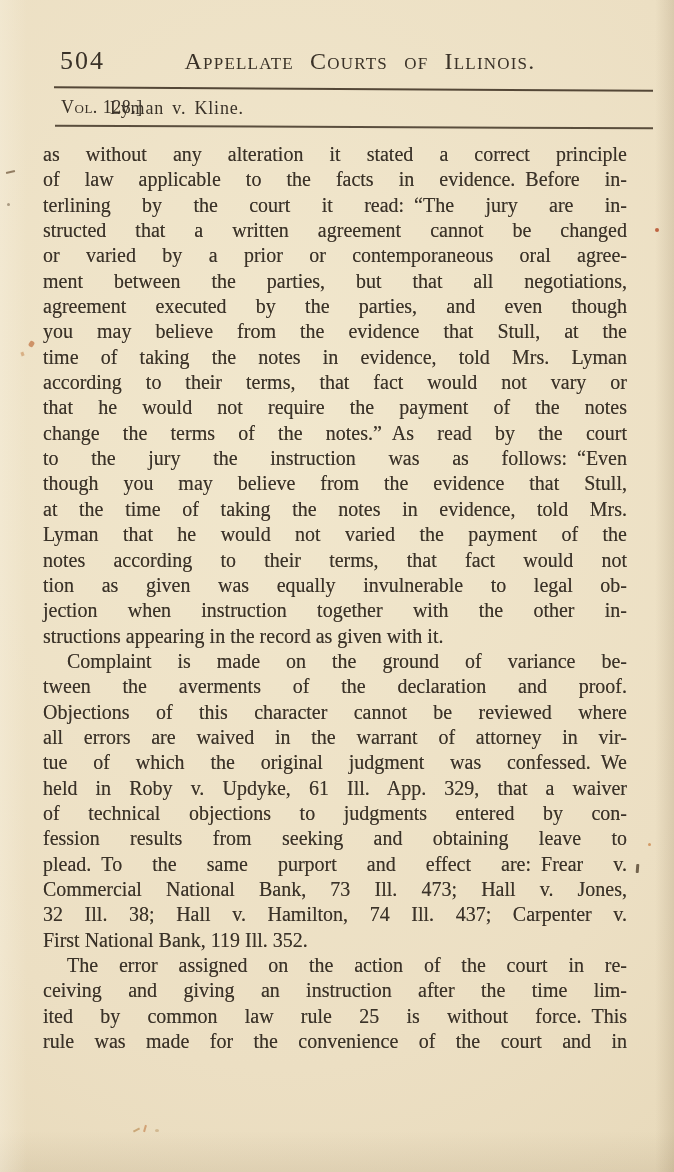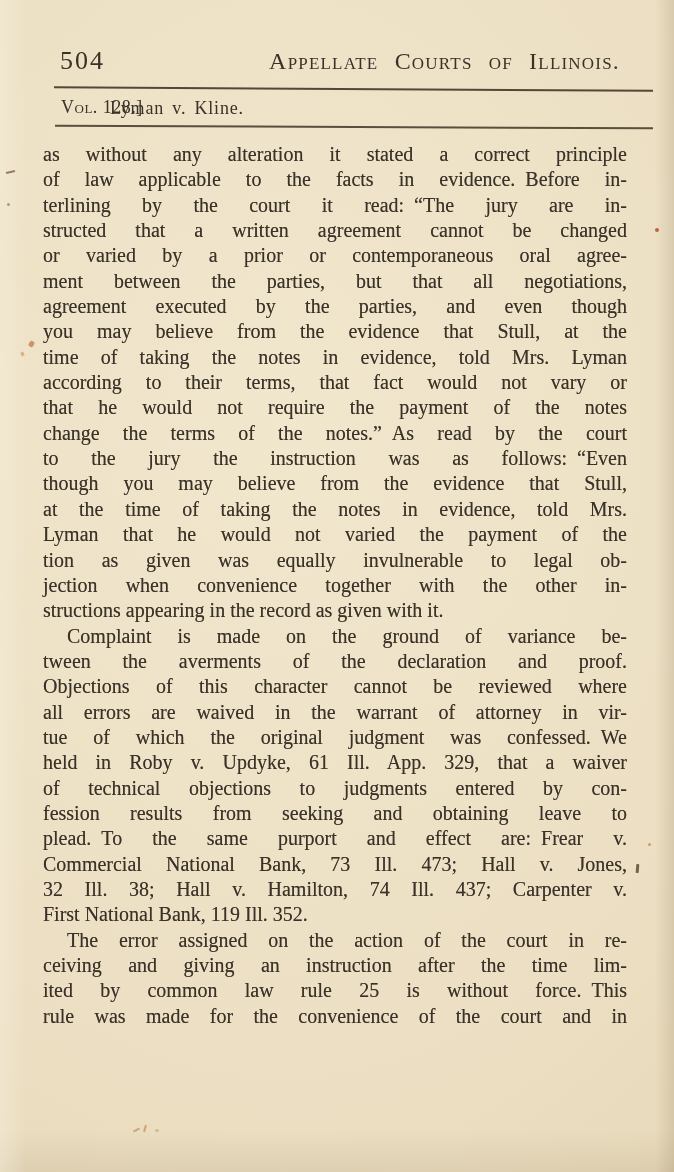--- a/index.html
+++ b/index.html
@@ -17,21 +17,21 @@
     color:#3a3228;
   }
 
   
   .page-number {
     position:absolute; left:60px; top:46px;
     font-size:26px; letter-spacing:2px;
   }
   .running-head {
     position:absolute; left:100px; top:48px; width:520px;
-    text-align:right;
+    text-align:center;
     font-variant:small-caps;
     font-size:24px; letter-spacing:1.2px; word-spacing:9px;
   }
   .rule { position:absolute; background:#46392a; }
   .rule-top    { left:54px; top:88px;  width:599px; height:2.2px; transform:rotate(0.33deg); opacity:.92; }
   .rule-bottom { left:55px; top:126px; width:598px; height:2px;   transform:rotate(0.25deg); opacity:.88; }
 
   .volume-label {
     position:absolute; left:61px; top:97px;
     font-variant:small-caps;
@@ -91,22 +91,23 @@
       <div class="line">agreement executed by the parties, and even though</div>
       <div class="line">you may believe from the evidence that Stull, at the</div>
       <div class="line">time of taking the notes in evidence, told Mrs. Lyman</div>
       <div class="line">according to their terms, that fact would not vary or</div>
       <div class="line">that he would not require the payment of the notes</div>
       <div class="line">change the terms of the notes.” As read by the court</div>
       <div class="line">to the jury the instruction was as follows: “Even</div>
       <div class="line">though you may believe from the evidence that Stull,</div>
       <div class="line">at the time of taking the notes in evidence, told Mrs.</div>
       <div class="line">Lyman that he would not varied the payment of the</div>
+      <div class="line">notes according to their terms, that fact would not</div>
       <div class="line">tion as given was equally invulnerable to legal ob-</div>
-      <div class="line">jection when convenience together with the other in-</div>
+      <div class="line">jection when instruction together with the other in-</div>
       <div class="line para-end">structions appearing in the record as given with it.</div>
       <div class="line indent">Complaint is made on the ground of variance be-</div>
       <div class="line">tween the averments of the declaration and proof.</div>
       <div class="line">Objections of this character cannot be reviewed where</div>
       <div class="line">all errors are waived in the warrant of attorney in vir-</div>
       <div class="line">tue of which the original judgment was confessed. We</div>
       <div class="line">held in Roby v. Updyke, 61 Ill. App. 329, that a waiver</div>
       <div class="line">of technical objections to judgments entered by con-</div>
       <div class="line">fession results from seeking and obtaining leave to</div>
       <div class="line">plead. To the same purport and effect are: Frear v.</div>

